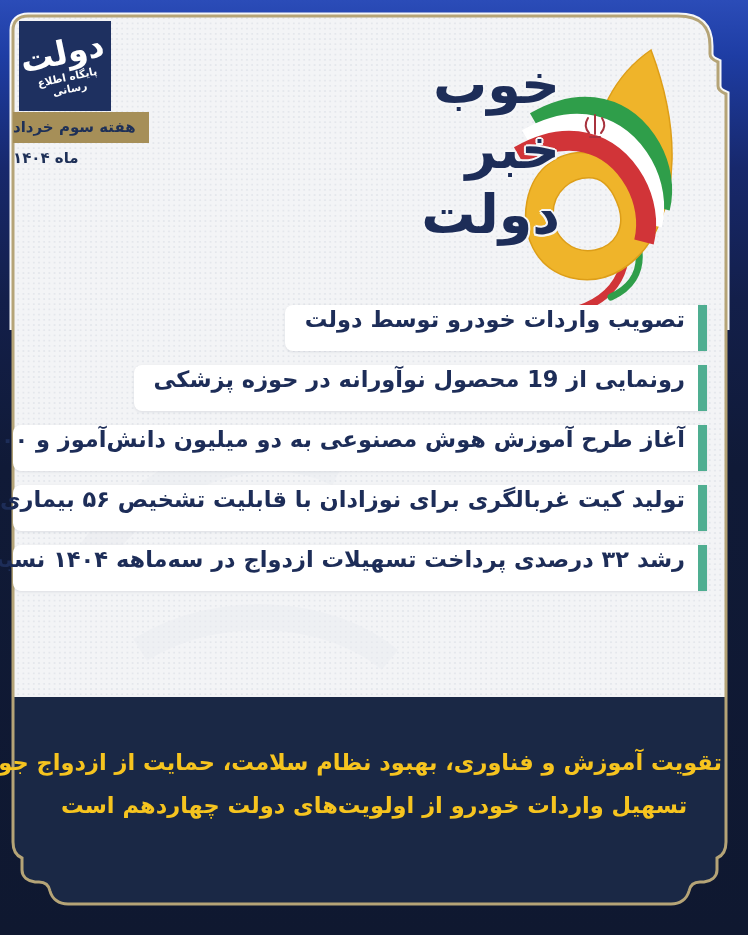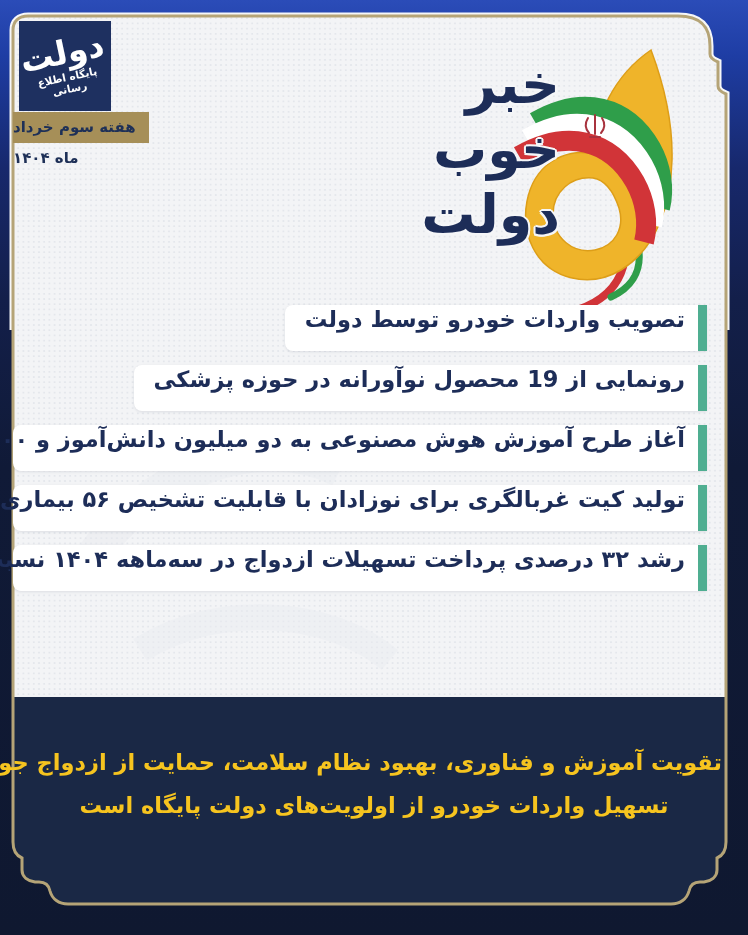--- a/index.html
+++ b/index.html
@@ -123,22 +123,22 @@
 
     <g stroke="#a8333e" stroke-width="2" fill="none" stroke-linecap="round">
       <path d="M 83,76 q -5,8 1,15"></path>
       <path d="M 97,76 q 5,8 -1,15"></path>
       <path d="M 90,73 v 19"></path>
       <path d="M 85,95 h 10"></path>
     </g>
   </svg>
 
   <div class="abs brand-words">
+    <div>خوب</div>
     <div>خبر</div>
-    <div>خوب</div>
     <div>دولت</div>
   </div>
 
   <div class="abs news-list">
     <div class="news-row">
       <div class="accent-bar"></div>
       <div class="news-text">تصویب واردات خودرو توسط دولت</div>
     </div>
     <div class="news-row">
       <div class="accent-bar"></div>
@@ -153,16 +153,16 @@
       <div class="news-text">تولید کیت غربالگری برای نوزادان با قابلیت تشخیص ۵۶ بیماری متابولیک</div>
     </div>
     <div class="news-row">
       <div class="accent-bar"></div>
       <div class="news-text">رشد ۳۲ درصدی پرداخت تسهیلات ازدواج در سه‌ماهه ۱۴۰۴ نسبت به سال گذشته</div>
     </div>
   </div>
 
   <div class="abs footer-msg">
     <div>تقویت آموزش و فناوری، بهبود نظام سلامت، حمایت از ازدواج جوانان و</div>
-    <div>تسهیل واردات خودرو از اولویت‌های دولت پایگاه است</div>
+    <div>تسهیل واردات خودرو از اولویت‌های دولت چهاردهم است</div>
   </div>
 
 </div>
 
 </body></html>

